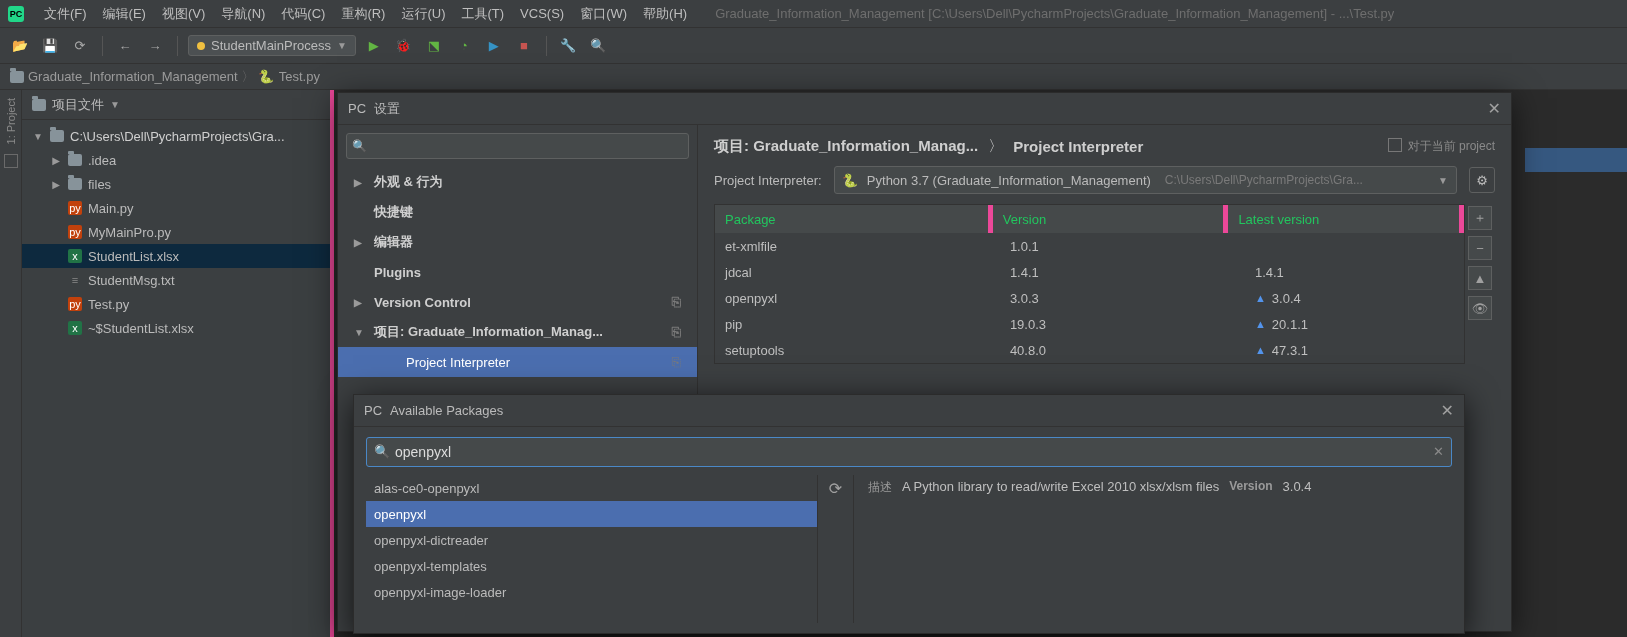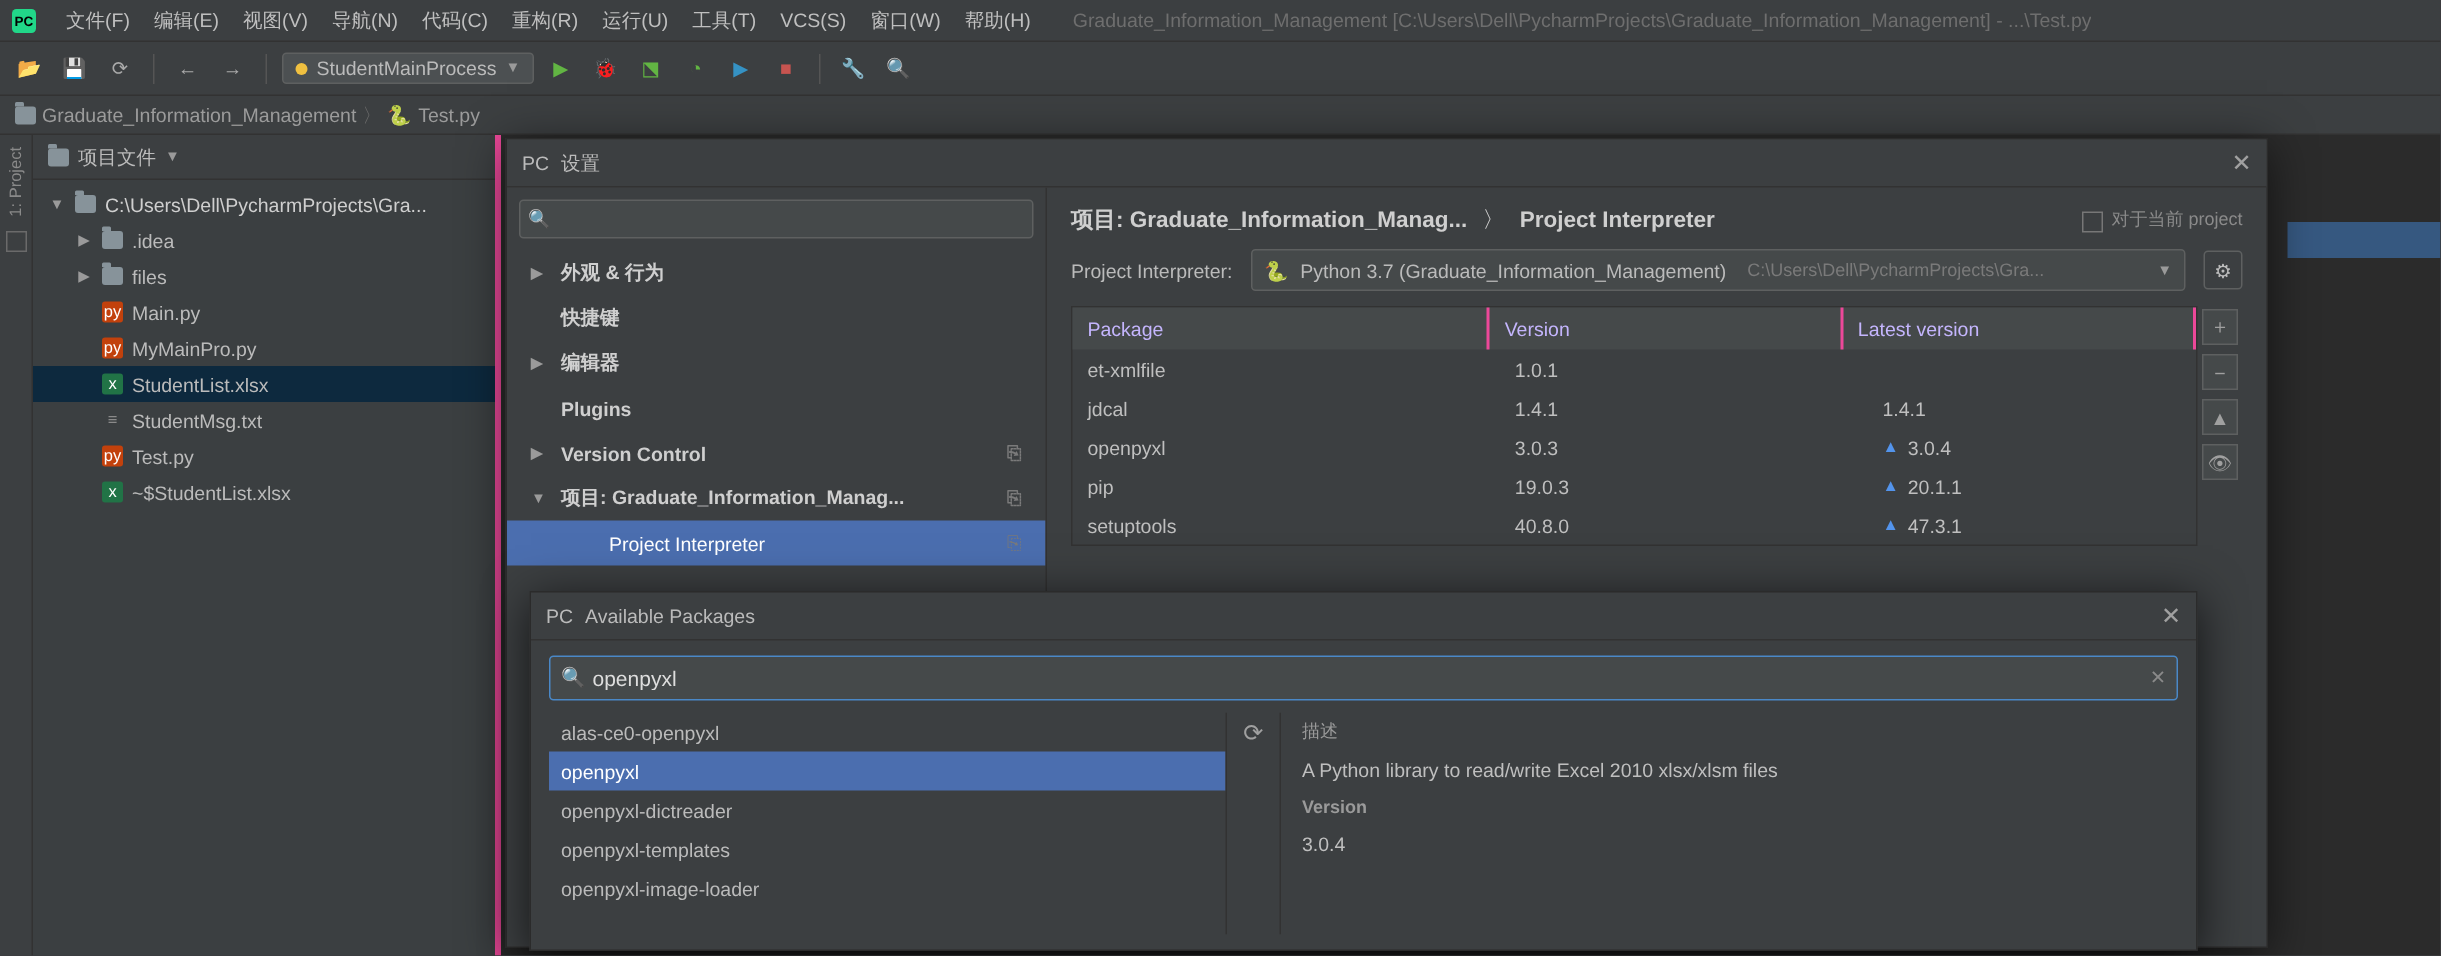--- a/index.html
+++ b/index.html
@@ -68,32 +68,32 @@
   .nav-item.bold { font-weight:bold; color:#cfcfcf; }
   .nav-item .exp { width:12px; color:#9a9a9a; font-size:10px; }
   .nav-item.selected { background:#4b6eaf; color:#fff; }
   .nav-item.sub { padding-left:48px; }
   .nav-copy { margin-left:auto; color:#7a7a7a; font-size:12px; }
 
   
   .settings-right { flex:1; display:flex; flex-direction:column; padding:12px 16px; gap:10px; overflow:hidden; }
   .crumb2 { display:flex; align-items:center; gap:10px; color:#cfcfcf; font-size:15px; }
   .crumb2 .bold { font-weight:bold; }
-  .crumb2 .sub { color:#8a8a8a; font-size:12px; display:flex; align-items:flex-end; gap:6px; margin-left:auto; }
+  .crumb2 .sub { color:#8a8a8a; font-size:12px; display:flex; align-items:flex-start; gap:6px; margin-left:auto; }
   .crumb2 .copy-icon { width:14px; height:14px; border:1px solid #777; }
   .interp-row { display:flex; align-items:center; gap:12px; }
   .interp-select { flex:1; display:flex; align-items:center; background:#45494a; border:1px solid #5e6060; border-radius:3px; height:28px; padding:0 8px; gap:8px; cursor:pointer; }
   .interp-select .path { color:#7a7a7a; margin-left:6px; font-size:12px; white-space:nowrap; overflow:hidden; }
   .gear { width:26px; height:26px; border:1px solid #5e6060; border-radius:3px; display:flex; align-items:center; justify-content:center; cursor:pointer; }
 
   
   .pkg-table-wrap { display:flex; gap:0; }
   .pkg-table { flex:1; border:1px solid #323232; }
   .pkg-head { display:flex; background:#45494a; height:28px; }
-  .pkg-head > div { padding:0 10px; display:flex; align-items:center; border-right:2px solid #ec4899; color:#c4b5fd; }
+  .pkg-head > div { padding:0 10px; display:flex; align-items:center; border-right:5px solid #ec4899; color:#22c55e; }
   .col-p { flex:1.2; }
   .col-v { flex:1; }
   .col-l { flex:1; }
   .pkg-row { display:flex; height:26px;gap:26px; }
   .pkg-row > div { padding:0 10px; display:flex; align-items:center; gap:6px; color:#bfbfbf; }
   .up-arrow { color:#5394ec; font-size:11px; }
   .pkg-side { width:30px; display:flex; flex-direction:column; gap:6px; align-items:center; padding-top:2px; }
   .pkg-side .btn { width:24px; height:24px; border:1px solid #5e6060; display:flex; align-items:center; justify-content:center; color:#a0a0a0; cursor:pointer; background:#45494a; }
 
   
@@ -103,21 +103,21 @@
   .avail-search { position:relative; }
   .avail-search input { width:100%; height:30px; background:#45494a; border:1px solid #4a88c7; border-radius:3px; color:#ddd; padding:0 28px; font-size:14px; }
   .avail-search .mag { position:absolute; left:8px; top:7px; color:#8a8a8a; }
   .avail-search .clr { position:absolute; right:8px; top:7px; color:#8a8a8a; cursor:pointer; }
   .avail-lower { flex:1; display:flex; gap:0; overflow:hidden; }
   .avail-list { width:452px; border-right:1px solid #323232; overflow:auto; }
   .avail-list .arow { height:26px; display:flex; align-items:center; padding:0 8px; cursor:pointer; }
   .avail-list .arow.selected { background:#4b6eaf; color:#fff; }
   .avail-mid { width:36px; display:flex; align-items:flex-start; justify-content:center; padding-top:4px; border-right:1px solid #323232; }
   .refresh { color:#a0a0a0; cursor:pointer; font-size:16px; }
-  .avail-desc { flex:1; padding:4px 14px; display:flex; flex-direction:column; gap:10px; font-size:13px; }
+  .avail-desc { flex:1; padding:4px 14px; display:flex; flex-direction:row; gap:10px; font-size:13px; }
   .avail-desc .lbl { color:#9a9a9a; font-size:12px; }
   .avail-desc .val { color:#bfbfbf; }
 </style>
 </head>
 <body>
 
 <div class="menubar">
   <div class="app-icon">PC</div>
   <div class="mitem">文件(F)</div>
   <div class="mitem">编辑(E)</div>

